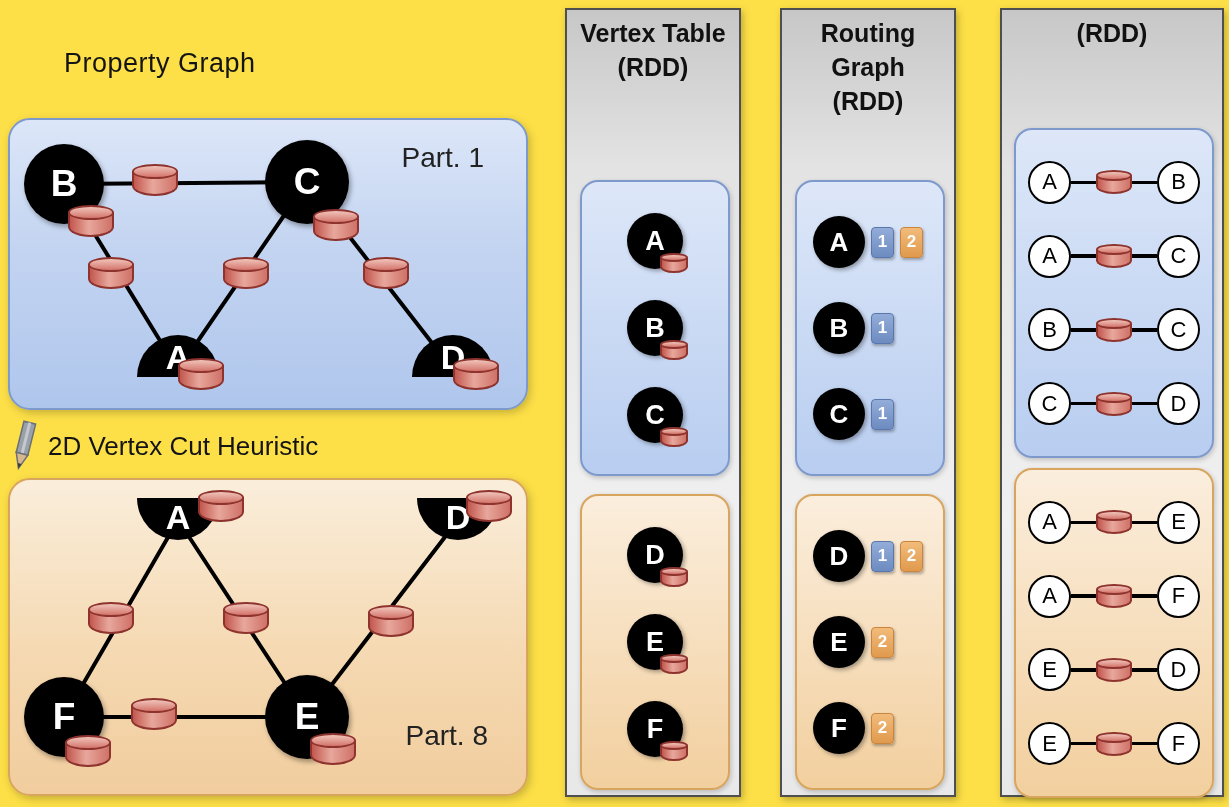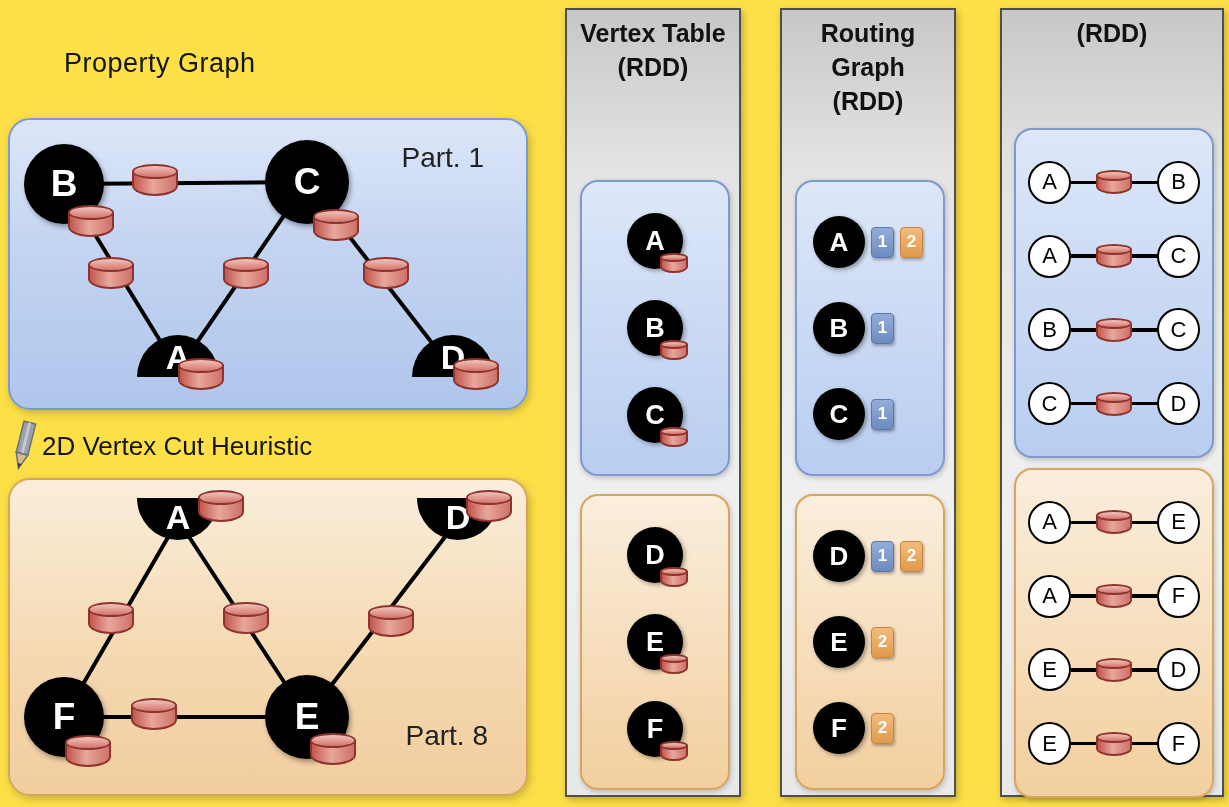--- a/index.html
+++ b/index.html
@@ -68,21 +68,21 @@
            color:#fff; font-size:17px; font-weight:700; box-shadow:1px 2px 3px rgba(0,0,0,.3); flex:none; }
   .badge.blue   { background:linear-gradient(180deg,#93add9 0%, #6d8bc0 100%); border:1px solid #5a77ad; }
   .badge.orange { background:linear-gradient(180deg,#f2bb7a 0%, #e09a4e 100%); border:1px solid #c9853e; }
 
   
   .e-row { display:flex; align-items:center; width:100%; padding:0 12px; }
   .wvtx { width:43px; height:43px; border-radius:50%; background:#fff; border:2.5px solid #000;
           display:flex; align-items:center; justify-content:center; font-size:22px; color:#000; flex:none; z-index:2; }
   .e-line { flex:1; height:3.5px; background:#000; min-width:8px; }
 
-  .heuristic { position:absolute; left:10px; top:420px; display:flex; align-items:center; gap:4px; }
+  .heuristic { position:absolute; left:10px; top:420px; display:flex; align-items:center; gap:10px; }
   .heuristic-text { font-size:26px; color:#141414; }
 </style>
 </head>
 <body>
 
 <div class="canvas">
 
   <div class="section-title" style="left:64px; top:48px;">Property Graph</div>
 
   <div class="partition p-blue" style="left:8px; top:118px; width:520px; height:292px;">

